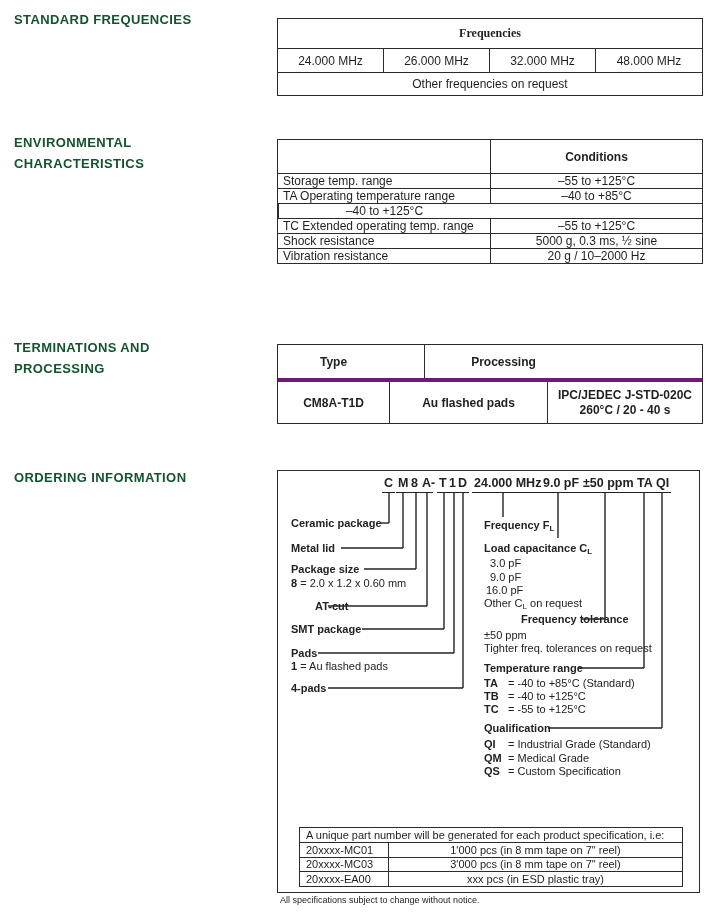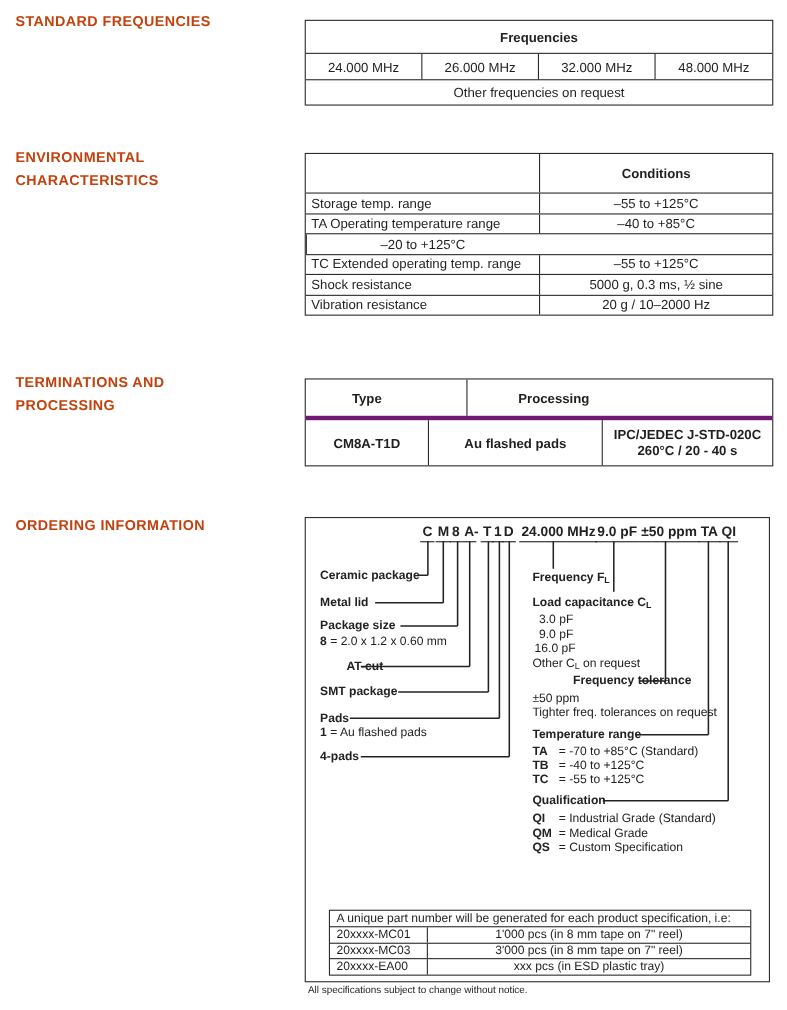--- a/index.html
+++ b/index.html
@@ -4,36 +4,36 @@
 <style>
   * { margin:0; padding:0; box-sizing:border-box; }
   html,body { background:#fff; }
   .page {
     position:relative; width:715px; height:918px; background:#ffffff;
     font-family:"Liberation Sans","DejaVu Sans",sans-serif; color:#1f1f1f;
     overflow:hidden;
   }
   .sec-heading {
     position:absolute; left:14px; font-size:13px; font-weight:bold;
-    letter-spacing:0.4px; color:#c2410c; white-space:nowrap;
+    letter-spacing:0.4px; color:#14532d; white-space:nowrap;
   }
   
   .tbl { position:absolute; left:277px; width:426px; border:1.5px solid #2b2b2b; background:#fff; font-size:12px; }
   .cell-c { display:flex; align-items:center; justify-content:center; text-align:center; }
   .cell-l { display:flex; align-items:center; padding-left:5px; }
   .bold { font-weight:bold; }
   
   .t1 { top:18px; }
-  .t1-header { height:30px; border-bottom:1px solid #2b2b2b; }
+  .t1-header { height:30px; border-bottom:1px solid #2b2b2b;font-family:Liberation Serif, serif; }
   .t1-cells { display:grid; grid-template-columns:1fr 1fr 1fr 1fr; height:24px; border-bottom:1px solid #2b2b2b; }
   .t1-cells > div { border-right:1px solid #2b2b2b; }
   .t1-cells > div:last-child { border-right:none; }
   .t1-footer { height:22px; }
   
-  .t2 { top:139px; height:148px; display:flex; flex-direction:column; }
+  .t2 { top:139px; height:125px; display:flex; flex-direction:column; }
   .t2-hrow { height:35px; display:grid; grid-template-columns:1fr 1fr; }
   .t2-row  { flex:1; display:grid; grid-template-columns:1fr 1fr; border-top:1px solid #2b2b2b; }
   .t2 .right { border-left:1px solid #2b2b2b; }
   
   .t3 { top:344px; height:80px; display:flex; flex-direction:column; }
   .t3-hrow { height:33px; display:grid; grid-template-columns:111px 158px 1fr;gap:35px; }
   .t3-row  { flex:1; display:grid; grid-template-columns:111px 158px 1fr; border-top:4px solid #701a75;font-weight:bold; }
   .t3 .mid, .t3 .last { border-left:1px solid #2b2b2b; }
   .proc-cell { flex-direction:column; line-height:15px; }
   
@@ -88,21 +88,21 @@
     </div>
     <div class="t2-row">
       <div class="cell-l">Storage temp. range</div>
       <div class="cell-c right">–55 to +125°C</div>
     </div>
     <div class="t2-row">
       <div class="cell-l">TA Operating temperature range</div>
       <div class="cell-c right">–40 to +85°C</div>
     </div>
     <div class="t2-row">
-      <div class="cell-c right">–20 to +125°C</div>
+      <div class="cell-c right">–40 to +125°C</div>
     </div>
     <div class="t2-row">
       <div class="cell-l">TC Extended operating temp. range</div>
       <div class="cell-c right">–55 to +125°C</div>
     </div>
     <div class="t2-row">
       <div class="cell-l">Shock resistance</div>
       <div class="cell-c right">5000 g, 0.3 ms, ½ sine</div>
     </div>
     <div class="t2-row">
@@ -188,21 +188,21 @@
     <div class="osub" style="left:212px; top:86px;">3.0 pF</div>
     <div class="osub" style="left:212px; top:100px;">9.0 pF</div>
     <div class="osub" style="left:208px; top:113px;">16.0 pF</div>
     <div class="osub" style="left:206px; top:126px;"><span>Other C</span><span class="subscr">L</span><span> on request</span></div>
 
     <div class="olabel" style="left:206px; top:142px;margin-left:37px;">Frequency tolerance</div>
     <div class="osub" style="left:206px; top:158px;">±50 ppm</div>
     <div class="osub" style="left:206px; top:171px;">Tighter freq. tolerances on request</div>
 
     <div class="olabel" style="left:206px; top:191px;">Temperature range</div>
-    <div class="osub" style="left:206px; top:206px;"><span class="pref">TA</span><span>= -70 to  +85°C (Standard)</span></div>
+    <div class="osub" style="left:206px; top:206px;"><span class="pref">TA</span><span>= -40 to  +85°C (Standard)</span></div>
     <div class="osub" style="left:206px; top:219px;"><span class="pref">TB</span><span>= -40 to +125°C</span></div>
     <div class="osub" style="left:206px; top:232px;"><span class="pref">TC</span><span>= -55 to +125°C</span></div>
 
     <div class="olabel" style="left:206px; top:251px;">Qualification</div>
     <div class="osub" style="left:206px; top:267px;"><span class="pref">QI</span><span>= Industrial Grade (Standard)</span></div>
     <div class="osub" style="left:206px; top:281px;"><span class="pref">QM</span><span>= Medical Grade</span></div>
     <div class="osub" style="left:206px; top:294px;"><span class="pref">QS</span><span>= Custom Specification</span></div>
 
     <div class="pn-table">
       <div class="pn-header">A unique part number will be generated for each product specification, i.e:</div>

